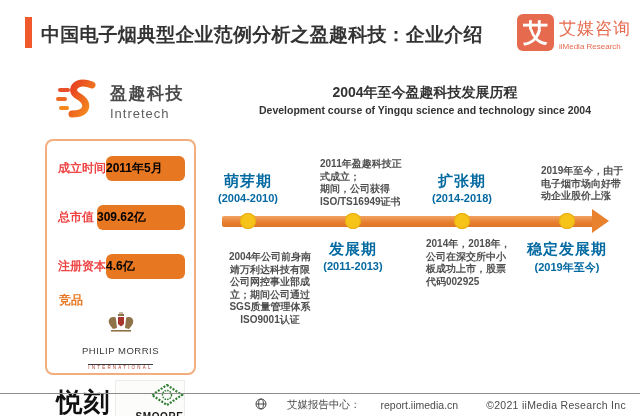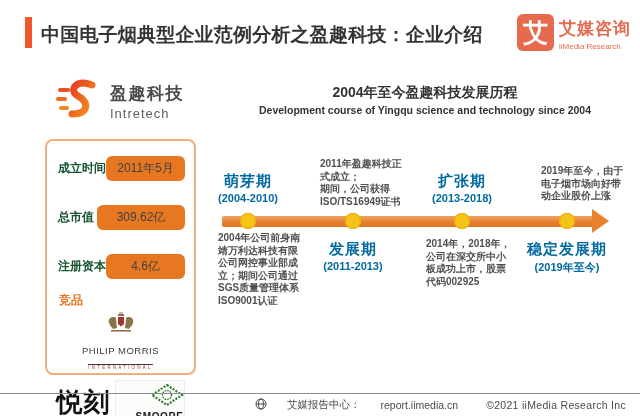--- a/index.html
+++ b/index.html
@@ -6,34 +6,34 @@
   html,body { width:640px; height:416px; }
   body { font-family:"Liberation Sans","DejaVu Sans",sans-serif; background:#fff; position:relative; overflow:hidden; }
   .page { position:absolute; inset:0; background:#ffffff; }
 
   
   .accent-bar { position:absolute; left:25px; top:17px; width:7px; height:31px; background:#F0592B; }
   .page-title { position:absolute; left:41px; top:22px; font-size:19px; font-weight:bold; color:#333333; letter-spacing:0.2px; }
   .brand { position:absolute; left:517px; top:14px; display:flex; align-items:flex-start; }
   .brand-mark { width:37px; height:37px; background:#E66A4D; border-radius:6px; color:#ffffff; font-size:25px; font-weight:bold; display:flex; align-items:center; justify-content:center; }
   .brand-text { margin-left:5px; padding-top:3px; }
-  .brand-cn { font-size:17px; font-weight:bold; color:#E66A4D; letter-spacing:1px; }
+  .brand-cn { font-size:17px; font-weight:normal; color:#E66A4D; letter-spacing:1px; }
   .brand-en { font-size:8px; color:#E66A4D; margin-top:2px; }
 
   
   .co-logo { position:absolute; left:56px; top:78px; display:flex; align-items:center; }
   .co-logo-text { margin-left:8px; }
   .co-logo-cn { font-size:17px; font-weight:bold; color:#4A4A4A; letter-spacing:1.5px; }
   .co-logo-en { font-size:13px; color:#5E5E5E; letter-spacing:1px; margin-top:1px; }
 
   .fact-card { position:absolute; left:45px; top:139px; width:151px; height:236px; border:2px solid #F2AE7E; border-radius:8px; background:#ffffff; }
   .fact-row { display:flex; align-items:center; justify-content:space-between; padding:0 9px 0 11px; margin-top:24px; }
   .fact-row:first-child { margin-top:15px; }
-  .fact-label { color:#14532d; font-weight:bold; font-size:12px; white-space:nowrap; }
-  .fact-pill { background:#E87722; color:#404040; font-weight:normal; font-size:12px; width:88px; height:25px; line-height:25px; text-align:center; border-radius:6px; }
+  .fact-label { color:#ef4444; font-weight:bold; font-size:12px; white-space:nowrap; }
+  .fact-pill { background:#E87722; color:#000000; font-weight:bold; font-size:12px; width:88px; height:25px; line-height:25px; text-align:left; border-radius:6px; }
   .competitors-label { margin:13px 0 0 12px; color:#E87722; font-weight:bold; font-size:12px; }
   .pm-block { text-align:center; margin-top:2px; line-height:1; }
   .pm-name { font-family:Liberation Sans, sans-serif; font-size:9.5px; color:#3A3A3A; letter-spacing:0.5px; margin-top:6px; }
   .pm-sub { font-size:4.5px; color:#B03A2E; letter-spacing:2.2px; margin-top:2px; border-top:0.5px solid #3A3A3A; display:inline-block; padding-top:1px; }
   .logo-row { display:flex; align-items:center; justify-content:center; margin-top:8px; gap:4px; }
   .relx-name { font-size:26px; font-weight:bold; color:#111111; letter-spacing:1px; }
   .smoore-box { width:70px; height:46px; background:#FCFCFA; border:1px solid #ECECEA; display:flex; flex-direction:column; align-items:flex-end; justify-content:center; }
   .smoore-name { font-size:10px; font-weight:bold; color:#1A1A1A; letter-spacing:0.6px; margin-top:1px; }
 
   
@@ -45,21 +45,21 @@
   .tl-dot { position:absolute; top:213px; width:16px; height:16px; border-radius:50%; background:#F6C319; box-shadow:0 0 0 1px #E9AD10 inset; }
   .dot-0 { left:30px; } .dot-1 { left:135px; } .dot-2 { left:244px; } .dot-3 { left:349px; }
   .tl-phase { position:absolute; text-align:center; color:#0369a1; }
   .tl-phase .ph { font-size:15px; font-weight:bold; letter-spacing:1px; }
   .tl-phase .pd { font-size:11px; font-weight:bold; margin-top:1px; }
   .phase-0 { left:-12px; top:172px; width:100px; }
   .phase-1 { left:93px;  top:240px; width:100px; }
   .phase-2 { left:202px; top:172px; width:100px; }
   .phase-3 { left:297px; top:240px; width:120px; }
   .tl-note { position:absolute; font-size:10px; font-weight:bold; color:#4F4F4F; line-height:12.5px; white-space:pre-line; }
-  .note-0 { left:8px;   top:232px; width:104px; }
+  .note-0 { left:8px;   top:251px; width:104px;text-align:center; }
   .note-1 { left:110px; top:158px; width:104px; }
   .note-2 { left:216px; top:238px; width:104px; }
   .note-3 { left:318px; top:165px; width:112px;margin-left:13px; }
 
   
   .footer-line { position:absolute; left:0; top:393px; width:640px; height:1px; background:#8C8C8C; }
   .footer { position:absolute; right:14px; top:398px; display:flex; align-items:center; gap:20px; font-size:10.5px; color:#4A4A4A; }
   .footer .url { color:#4A4A4A; text-decoration:none; }
   .footer .copy { margin-left:8px; letter-spacing:0.3px; }
 </style>
@@ -172,21 +172,21 @@
       <div class="ph">发展期</div>
       <div class="pd">(2011-2013)</div>
     </div>
     <div class="tl-note note-1">2011年盈趣科技正
 式成立；
 期间，公司获得
 ISO/TS16949证书</div>
 
     <div class="tl-phase phase-2">
       <div class="ph">扩张期</div>
-      <div class="pd">(2013-2018)</div>
+      <div class="pd">(2014-2018)</div>
     </div>
     <div class="tl-note note-2">2014年，2018年，
 公司在深交所中小
 板成功上市，股票
 代码002925</div>
 
     <div class="tl-phase phase-3">
       <div class="ph">稳定发展期</div>
       <div class="pd">(2019年至今)</div>
     </div>

